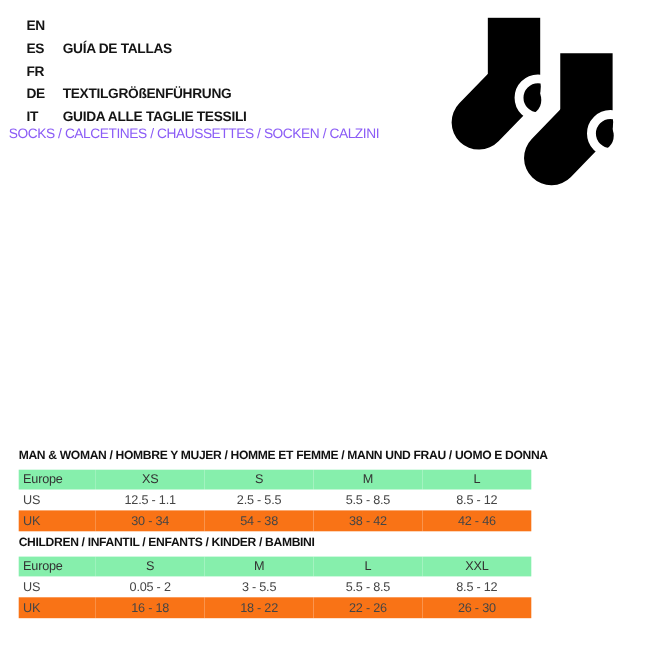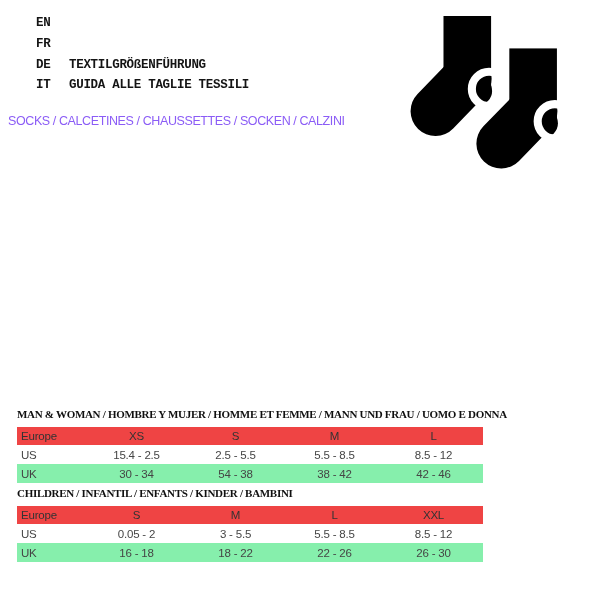--- a/index.html
+++ b/index.html
@@ -6,21 +6,21 @@
   body { width: 600px; height: 600px; background: #ffffff; overflow: hidden; }
   .canvas {
     position: relative;
     width: 600px; height: 600px;
     background: #ffffff;
     font-family: "Liberation Sans", sans-serif;
     color: #1a1a1a;
   }
 
   
-  .lang-block { position: absolute; left: 36px; top: 13px; font-family: Liberation Mono, monospace; }
+  .lang-block { position: absolute; left: 24px; top: 13px; }
   .lang-row { display: flex; align-items: center; height: 20.7px; }
   .lang-code, .lang-label {
     font-size: 12.5px; font-weight: 700; letter-spacing: -0.3px; color: #141414;
     white-space: nowrap;
   }
   .lang-code { width: 33px; }
 
   .category {
     position: absolute; left: 8px; top: 114px;
     font-size: 12.5px; font-weight: 400; letter-spacing: -0.4px; color: #8b5cf6;
@@ -30,43 +30,47 @@
   
   .socks-svg { position: absolute; left: 409px; top: 16px; }
 
   
   .tbl { position: absolute; left: 17px; width: 466px; }
   .tbl-adults { top: 408px; }
   .tbl-children { top: 487px; }
   .tbl-title {
     margin: 0 0 6px 0;
     font-size: 11px; font-weight: 700; letter-spacing: -0.3px;
-    line-height: 13px; color: #101010; white-space: nowrap; font-family: Liberation Serif, serif;
+    line-height: 13px; color: #101010; white-space: nowrap;
   }
   table.size-table { border-collapse: collapse; width: 466px; table-layout: fixed; }
   table.size-table th, table.size-table td {
     padding: 0; margin: 0;
     font-size: 11.5px; font-weight: 400; letter-spacing: -0.2px;
     text-align: center; vertical-align: middle;
     white-space: nowrap;
   }
-  table.size-table thead tr { background: #ef4444; }
+  table.size-table thead tr { background: #86efac; }
   table.size-table thead th { height: 18px; color: #333333; }
   table.size-table tbody td { height: 19px; color: #454545; }
-  table.size-table tbody tr.alt { background: #86efac; }
+  table.size-table tbody tr.alt { background: #f97316; }
   table.size-table .c0 { width: 66px; text-align: left; padding-left: 4px; }
 </style>
 </head>
 <body>
 
 <div class="canvas">
 
   <section class="lang-block">
     <div class="lang-row">
       <span class="lang-code">EN</span>
+    </div>
+    <div class="lang-row">
+      <span class="lang-code">ES</span>
+      <span class="lang-label">GUÍA DE TALLAS</span>
     </div>
     <div class="lang-row">
       <span class="lang-code">FR</span>
     </div>
     <div class="lang-row">
       <span class="lang-code">DE</span>
       <span class="lang-label">TEXTILGRÖßENFÜHRUNG</span>
     </div>
     <div class="lang-row">
       <span class="lang-code">IT</span>
@@ -103,21 +107,21 @@
           <th class="c0">Europe</th>
           <th>XS</th>
           <th>S</th>
           <th>M</th>
           <th>L</th>
         </tr>
       </thead>
       <tbody>
         <tr>
           <td class="c0">US</td>
-          <td>15.4 - 2.5</td>
+          <td>12.5 - 1.1</td>
           <td>2.5 - 5.5</td>
           <td>5.5 - 8.5</td>
           <td>8.5 - 12</td>
         </tr>
         <tr class="alt">
           <td class="c0">UK</td>
           <td>30 - 34</td>
           <td>54 - 38</td>
           <td>38 - 42</td>
           <td>42 - 46</td>

